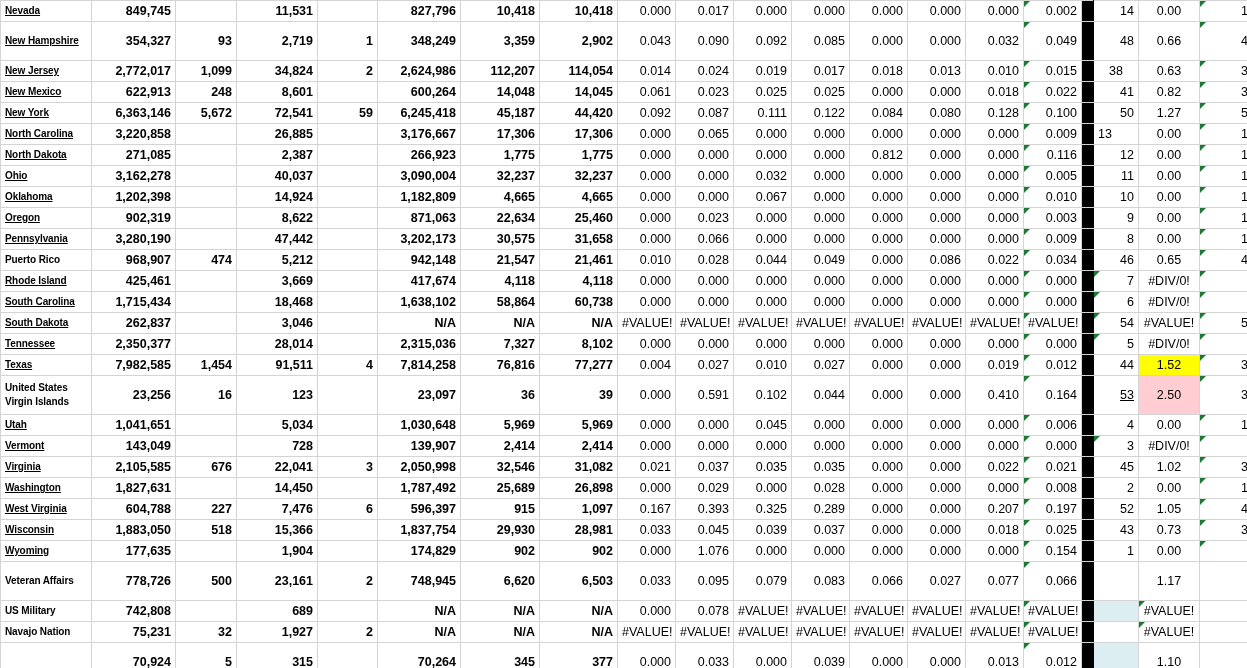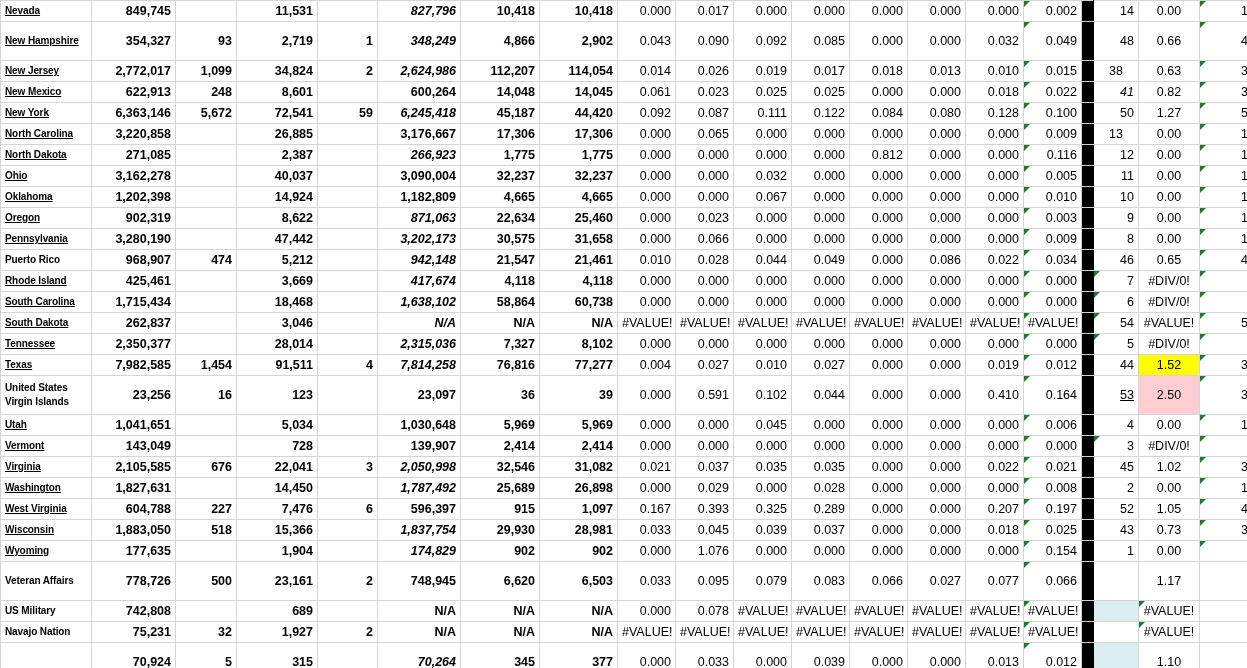--- a/index.html
+++ b/index.html
@@ -38,21 +38,21 @@
   col.c-rank{width:45px;}
   col.c-rate{width:61px;}
   col.c-rank2{width:60px;}
 
   .name{
     text-align:left;font-weight:bold;white-space:normal;
     line-height:14px;font-size:10px;letter-spacing:-0.1px;
   }
   .name.underline span.lbl{text-decoration:underline;}
   .num{text-align:right;font-weight:bold;}
-  .num.ital{font-style:italic;}
+  .num.ital{}
   .dec{text-align:right;font-weight:normal;}
   .ctr{text-align:center;font-weight:normal;}
   .rt{text-align:right;font-weight:normal;}
 
   
   td.divider{
     background:#000;border-left:1px solid #000;border-right:1px solid #000;
     padding:0;width:12px;
   }
   col.c-div{width:12px;}
@@ -121,21 +121,21 @@
           <td class="ctr">0.00</td>
           <td class="rt">16<span class="cmt"></span></td>
         </tr>
         <tr class="tall">
           <td class="name underline"><span class="lbl">New Hampshire</span></td>
           <td class="num">354,327</td>
           <td class="num">93</td>
           <td class="num">2,719</td>
           <td class="num">1</td>
           <td class="num ital">348,249</td>
-          <td class="num">4,866</td>
+          <td class="num">3,359</td>
           <td class="num">2,902</td>
           <td class="dec">0.043</td>
           <td class="dec">0.090</td>
           <td class="dec">0.092</td>
           <td class="dec">0.085</td>
           <td class="dec">0.000</td>
           <td class="dec">0.000</td>
           <td class="dec">0.032</td>
           <td class="dec">0.049<span class="cmt"></span></td>
           <td class="divider"></td>
@@ -146,21 +146,21 @@
         <tr>
           <td class="name underline"><span class="lbl">New Jersey</span></td>
           <td class="num">2,772,017</td>
           <td class="num">1,099</td>
           <td class="num">34,824</td>
           <td class="num">2</td>
           <td class="num ital">2,624,986</td>
           <td class="num">112,207</td>
           <td class="num">114,054</td>
           <td class="dec">0.014</td>
-          <td class="dec">0.026</td>
+          <td class="dec">0.024</td>
           <td class="dec">0.019</td>
           <td class="dec">0.017</td>
           <td class="dec">0.018</td>
           <td class="dec">0.013</td>
           <td class="dec">0.010</td>
           <td class="dec">0.015<span class="cmt"></span></td>
           <td class="divider"></td>
           <td class="ctr" style="">38</td>
           <td class="ctr">0.63</td>
           <td class="rt">34<span class="cmt"></span></td>
@@ -176,21 +176,21 @@
           <td class="num">14,045</td>
           <td class="dec">0.061</td>
           <td class="dec">0.023</td>
           <td class="dec">0.025</td>
           <td class="dec">0.025</td>
           <td class="dec">0.000</td>
           <td class="dec">0.000</td>
           <td class="dec">0.018</td>
           <td class="dec">0.022<span class="cmt"></span></td>
           <td class="divider"></td>
-          <td class="ctr" style="text-align: right; font-style: italic;">41</td>
+          <td class="ctr" style="text-align: right;">41</td>
           <td class="ctr">0.82</td>
           <td class="rt">33<span class="cmt"></span></td>
         </tr>
         <tr>
           <td class="name underline"><span class="lbl">New York</span></td>
           <td class="num">6,363,146</td>
           <td class="num">5,672</td>
           <td class="num">72,541</td>
           <td class="num">59</td>
           <td class="num ital">6,245,418</td>
@@ -220,21 +220,21 @@
           <td class="num">17,306</td>
           <td class="dec">0.000</td>
           <td class="dec">0.065</td>
           <td class="dec">0.000</td>
           <td class="dec">0.000</td>
           <td class="dec">0.000</td>
           <td class="dec">0.000</td>
           <td class="dec">0.000</td>
           <td class="dec">0.009<span class="cmt"></span></td>
           <td class="divider"></td>
-          <td class="ctr" style="text-align: center;">13</td>
+          <td class="ctr" style="text-align: left;">13</td>
           <td class="ctr">0.00</td>
           <td class="rt">18<span class="cmt"></span></td>
         </tr>
         <tr>
           <td class="name underline"><span class="lbl">North Dakota</span></td>
           <td class="num">271,085</td>
           <td class="num"></td>
           <td class="num">2,387</td>
           <td class="num"></td>
           <td class="num ital">266,923</td>

